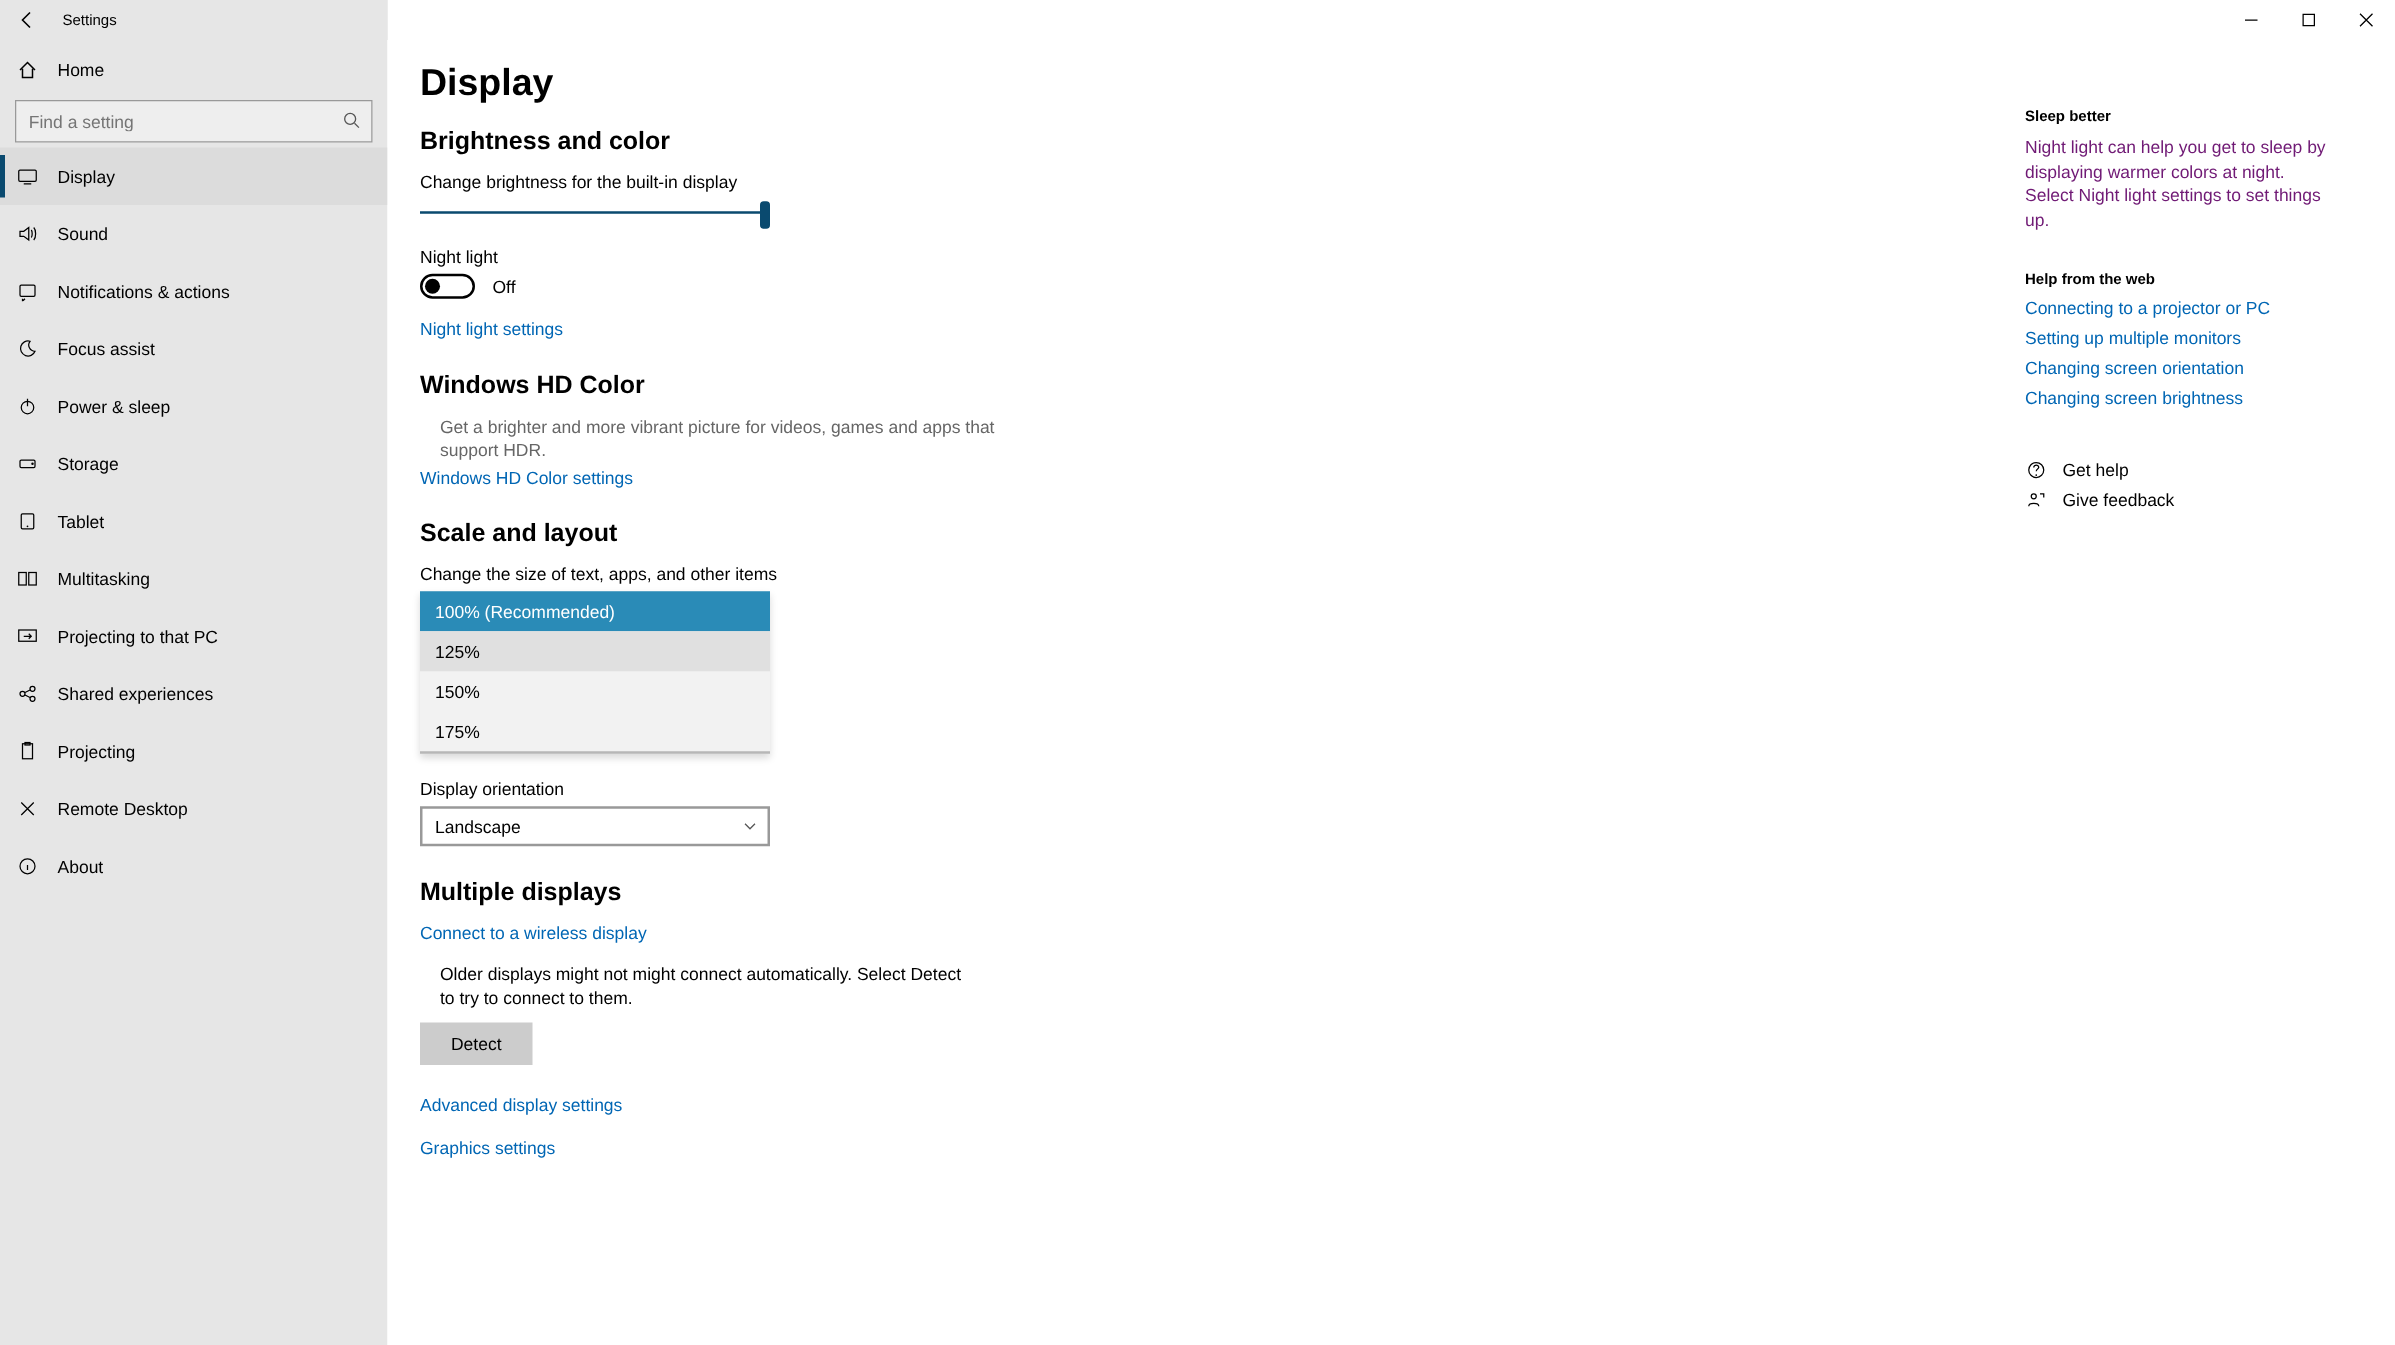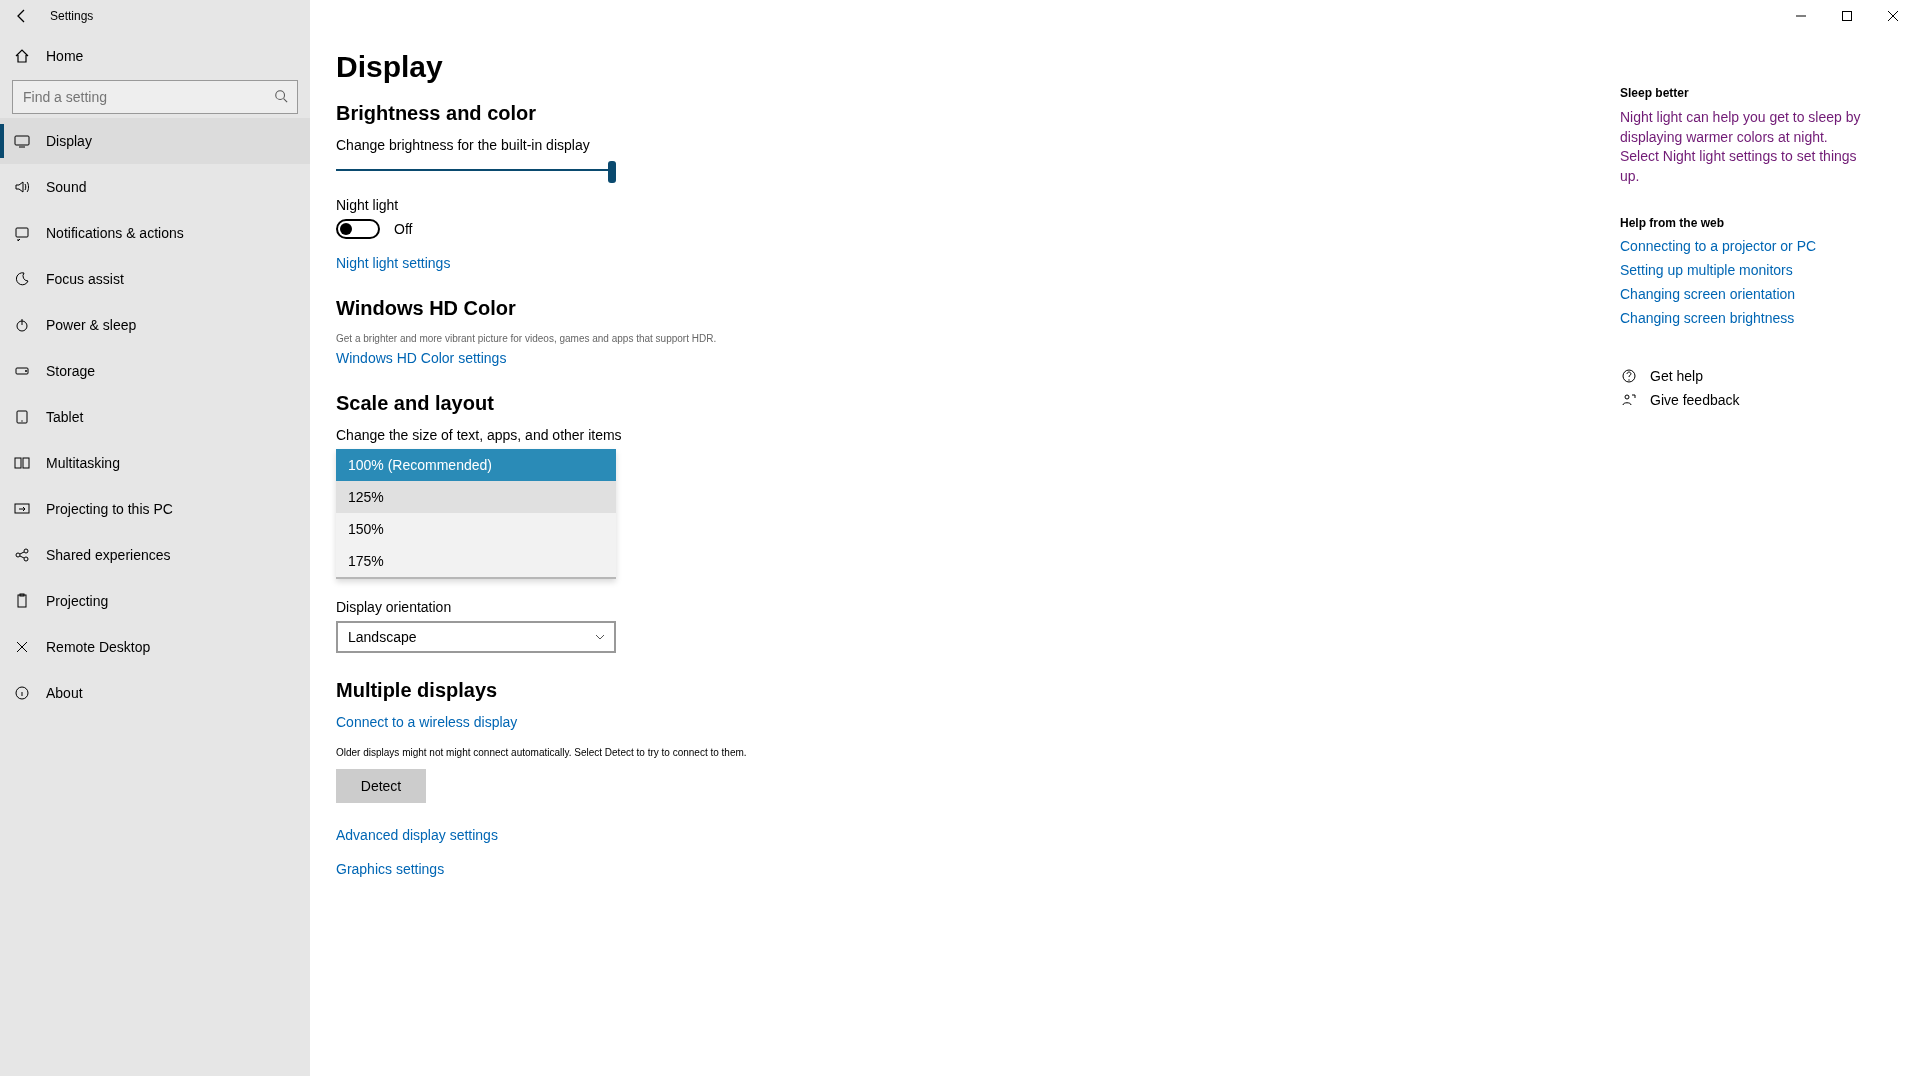--- a/index.html
+++ b/index.html
@@ -116,21 +116,21 @@
     top: 54px;
     width: 250px;
   }
 
   h2.sect {
     font-size: 20px;
     font-weight: 600;
     margin: 0 0 12px 0;
   }
   .label { font-size: 14px; margin-bottom: 6px; }
-  .desc-muted { font-size: 10px; color: #666; max-width: 470px; line-height: 1.35; }
+  .desc-muted { font-size: 14px; color: #666; max-width: 470px; line-height: 1.35; margin-left: 16px; }
   .link { color: #0066b4; cursor: pointer; font-size: 14px; }
   .block { margin-bottom: 26px; }
 
   
   .slider {
     width: 280px; height: 24px; position: relative;
     margin-top: 4px;
   }
   .slider .track {
     position: absolute; left: 0; right: 0; top: 10px;
@@ -308,21 +308,21 @@
         </span>
       <span class="lbl">Multitasking</span>
     </div>
     <div class="nav-item">
       <span class="ico">
           <svg width="16" height="16" viewBox="0 0 16 16">
             <rect x="1" y="3" width="14" height="9" stroke="#000" fill="none"></rect>
             <path d="M5 8l6 0M9 6l2 2-2 2" stroke="#000" fill="none"></path>
           </svg>
         </span>
-      <span class="lbl">Projecting to this PC</span>
+      <span class="lbl">Projecting to that PC</span>
     </div>
     <div class="nav-item">
       <span class="ico">
           <svg width="16" height="16" viewBox="0 0 16 16">
             <circle cx="4" cy="8" r="2" stroke="#000" fill="none"></circle>
             <circle cx="12" cy="4" r="2" stroke="#000" fill="none"></circle>
             <circle cx="12" cy="12" r="2" stroke="#000" fill="none"></circle>
             <path d="M6 7l4-2M6 9l4 2" stroke="#000"></path>
           </svg>
         </span>

